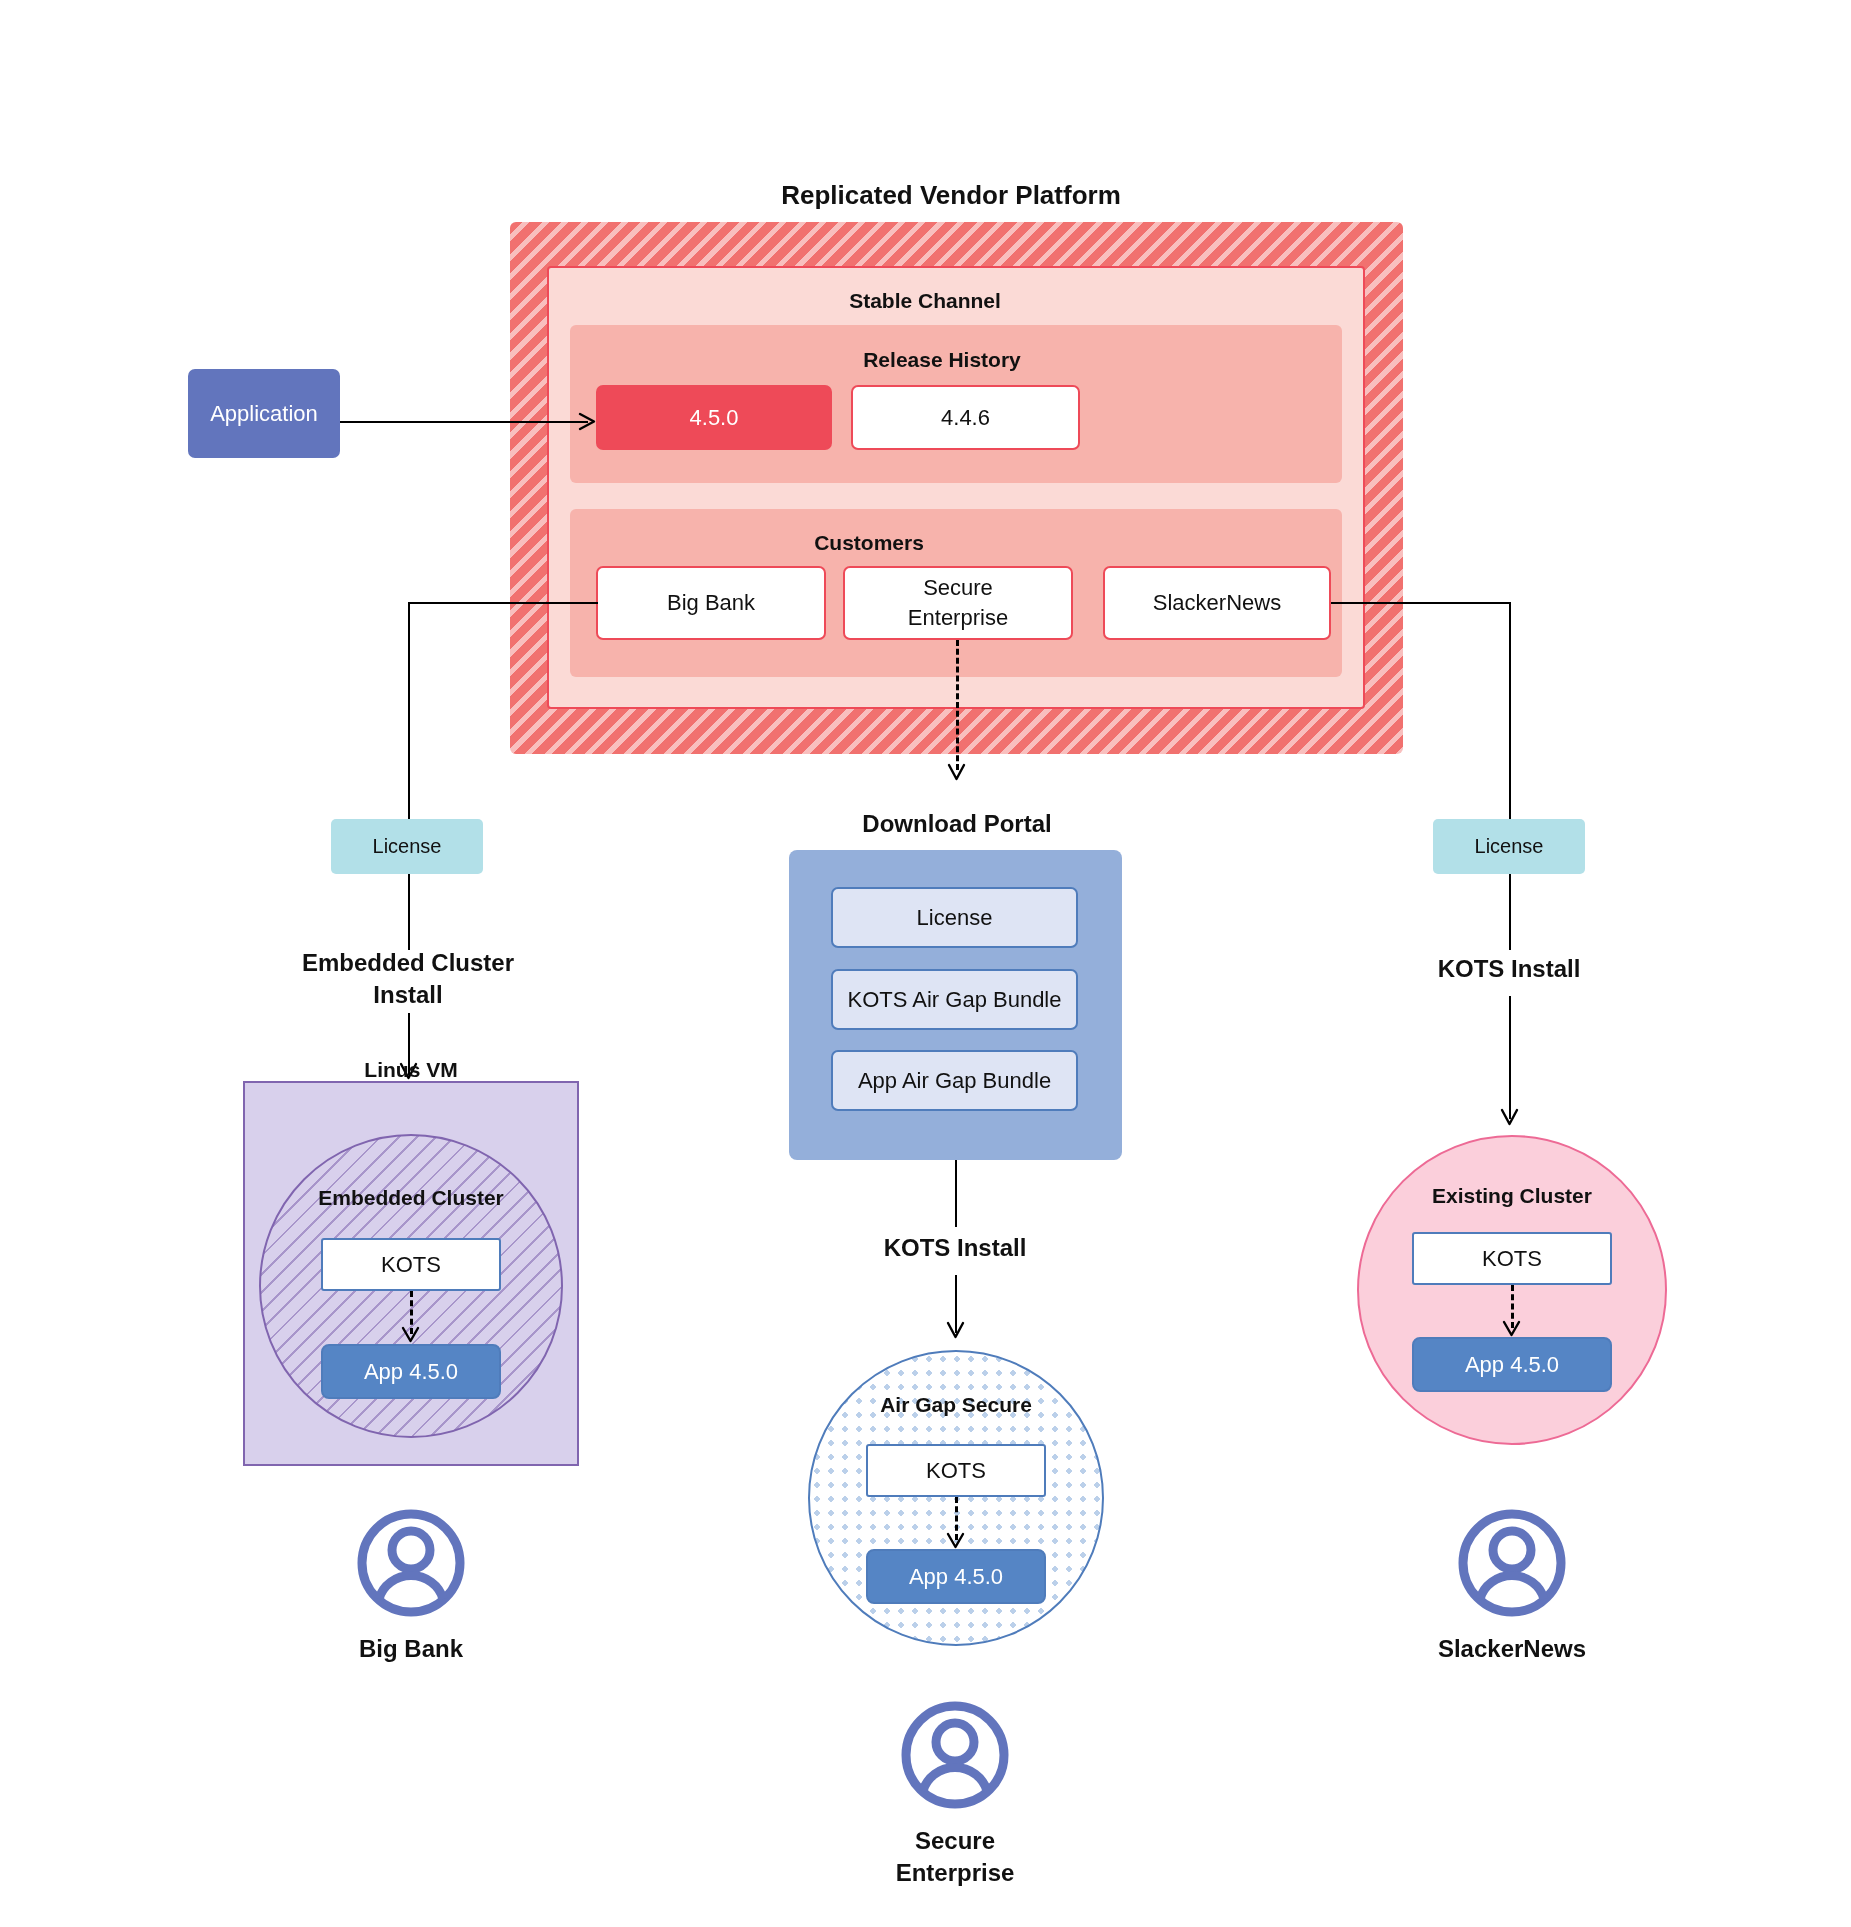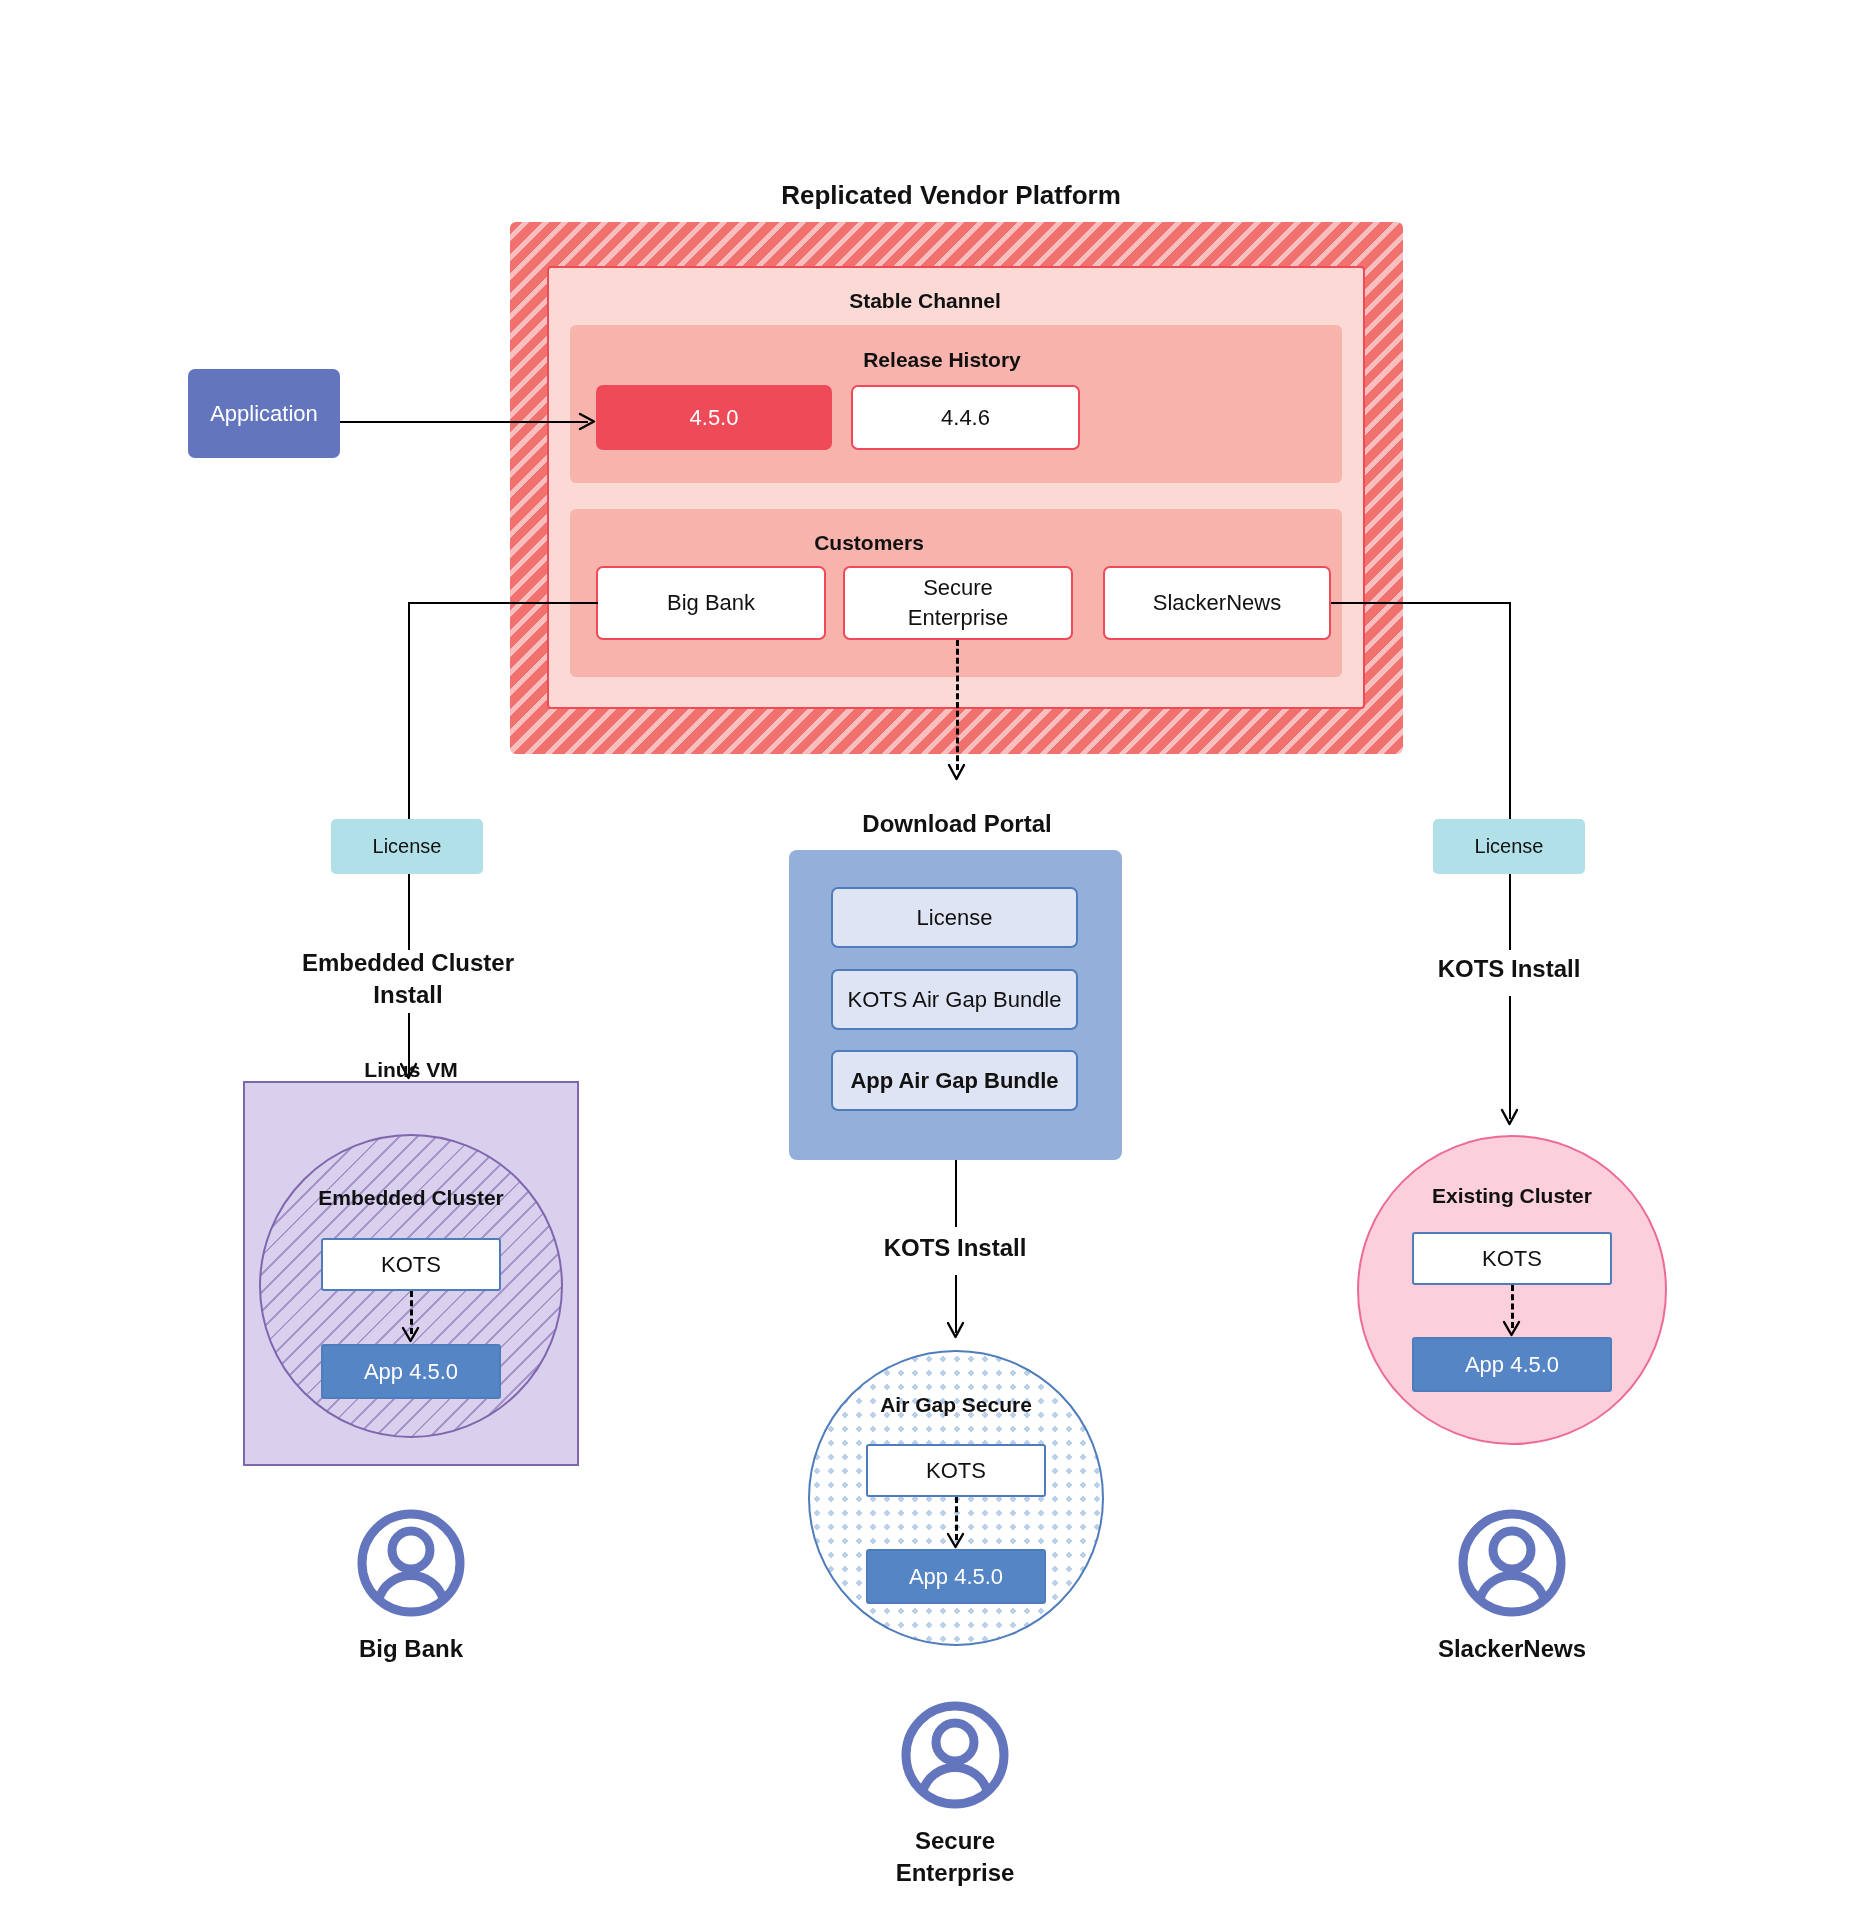--- a/index.html
+++ b/index.html
@@ -113,21 +113,21 @@
     background:#FBCFDB;
   }
   .kots-box{
     background:#ffffff;
     border:2px solid #4F7CBB;
     border-radius:3px;
   }
   .appver-box{
     background:#5585C5;
     border:2px solid #4F7CBB;
-    border-radius:3px;
+    border-radius:8px;
     color:#ffffff;
     text-align:center;
   }
 
   
   .ln{position:absolute;background:#000;}
   .vln{width:2px;}
   .hln{height:2px;}
   .dash-v{
     position:absolute;width:0;border-left:3px dashed #000;
@@ -229,21 +229,21 @@
   <div class="abs label-24b ctr" style="left:807px;top:808px;width:300px;height:32px;">Download  Portal</div>
 
   <div class="abs portal-box" style="left:789px;top:850px;width:333px;height:310px;"></div>
 
   <div class="abs portal-item ctr label-22" style="left:831px;top:887px;width:247px;height:61px;">
     <span>License</span>
   </div>
   <div class="abs portal-item ctr label-22" style="left:831px;top:969px;width:247px;height:61px;">
     <span>KOTS Air Gap Bundle</span>
   </div>
-  <div class="abs portal-item ctr label-22" style="left:831px;top:1050px;width:247px;height:61px;font-weight:bold;">
+  <div class="abs portal-item ctr label-22" style="left:831px;top:1050px;width:247px;height:61px;">
     <span>App Air Gap Bundle</span>
   </div>
 
   <div class="ln vln" style="left:955px;top:1160px;height:67px;"></div>
   <div class="abs label-24b ctr" style="left:805px;top:1232px;width:300px;height:32px;">KOTS Install</div>
   <div class="ln vln" style="left:955px;top:1275px;height:58px;"></div>
   <svg class="arrow" style="left:944px;top:1321px;" width="24" height="22" viewBox="0 0 24 22">
     <path d="M4 2 L11.5 16 L19 2" fill="none" stroke="#000" stroke-width="2.4" stroke-linecap="round" stroke-linejoin="round"></path>
   </svg>
 

